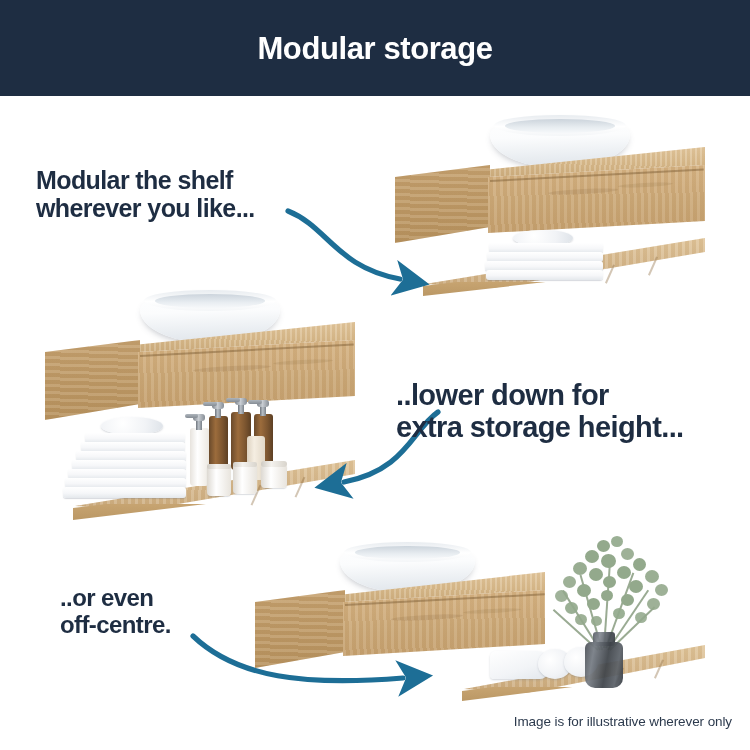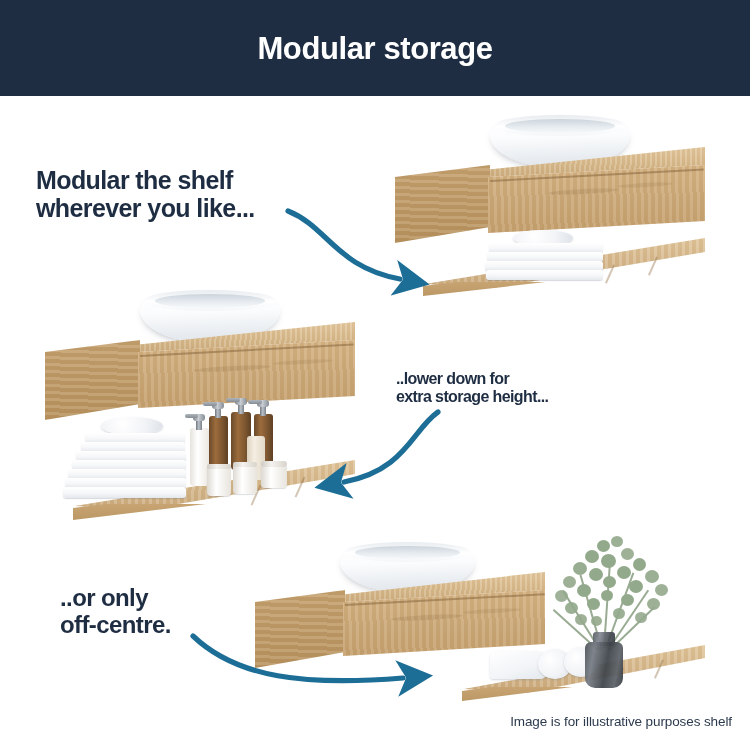--- a/index.html
+++ b/index.html
@@ -26,21 +26,21 @@
   
   .caption{
     position:absolute;
     color:#1e2d42;
     font-weight:bold;
     line-height:1.12;
     letter-spacing:-0.6px;
     white-space:pre-line;
   }
   #cap1{left:36px;top:166px;font-size:25px;}
-  #cap2{left:396px;top:370px;font-size:16px;}
+  #cap2{left:396px;top:379px;font-size:29px;}
   #cap3{left:60px;top:585px;font-size:24px;}
 
   .footnote{
     position:absolute;right:18px;top:714px;
     color:#2c3a4d;font-size:13.5px;font-weight:normal;letter-spacing:-0.1px;
   }
 
   
   .arrow-svg{position:absolute;overflow:visible;}
 
@@ -388,18 +388,18 @@
         <path d="M0,0 L7,3.5 L0,7 L1.8,3.5 Z" fill="#1d6e96"></path>
       </marker>
     </defs>
     <path d="M8,6 C52,48 120,56 218,48" fill="none" stroke="#1d6e96" stroke-width="5.2" stroke-linecap="round" marker-end="url(#ah3)"></path>
   </svg>
 
   <div class="caption" id="cap1">Modular the shelf
 wherever you like...</div>
   <div class="caption" id="cap2">..lower down for
 extra storage height...</div>
-  <div class="caption" id="cap3">..or only
+  <div class="caption" id="cap3">..or even
 off-centre.</div>
 
-  <div class="footnote">Image is for illustrative purposes shelf</div>
+  <div class="footnote">Image is for illustrative wherever only</div>
 
 </div>
 
 </body></html>

